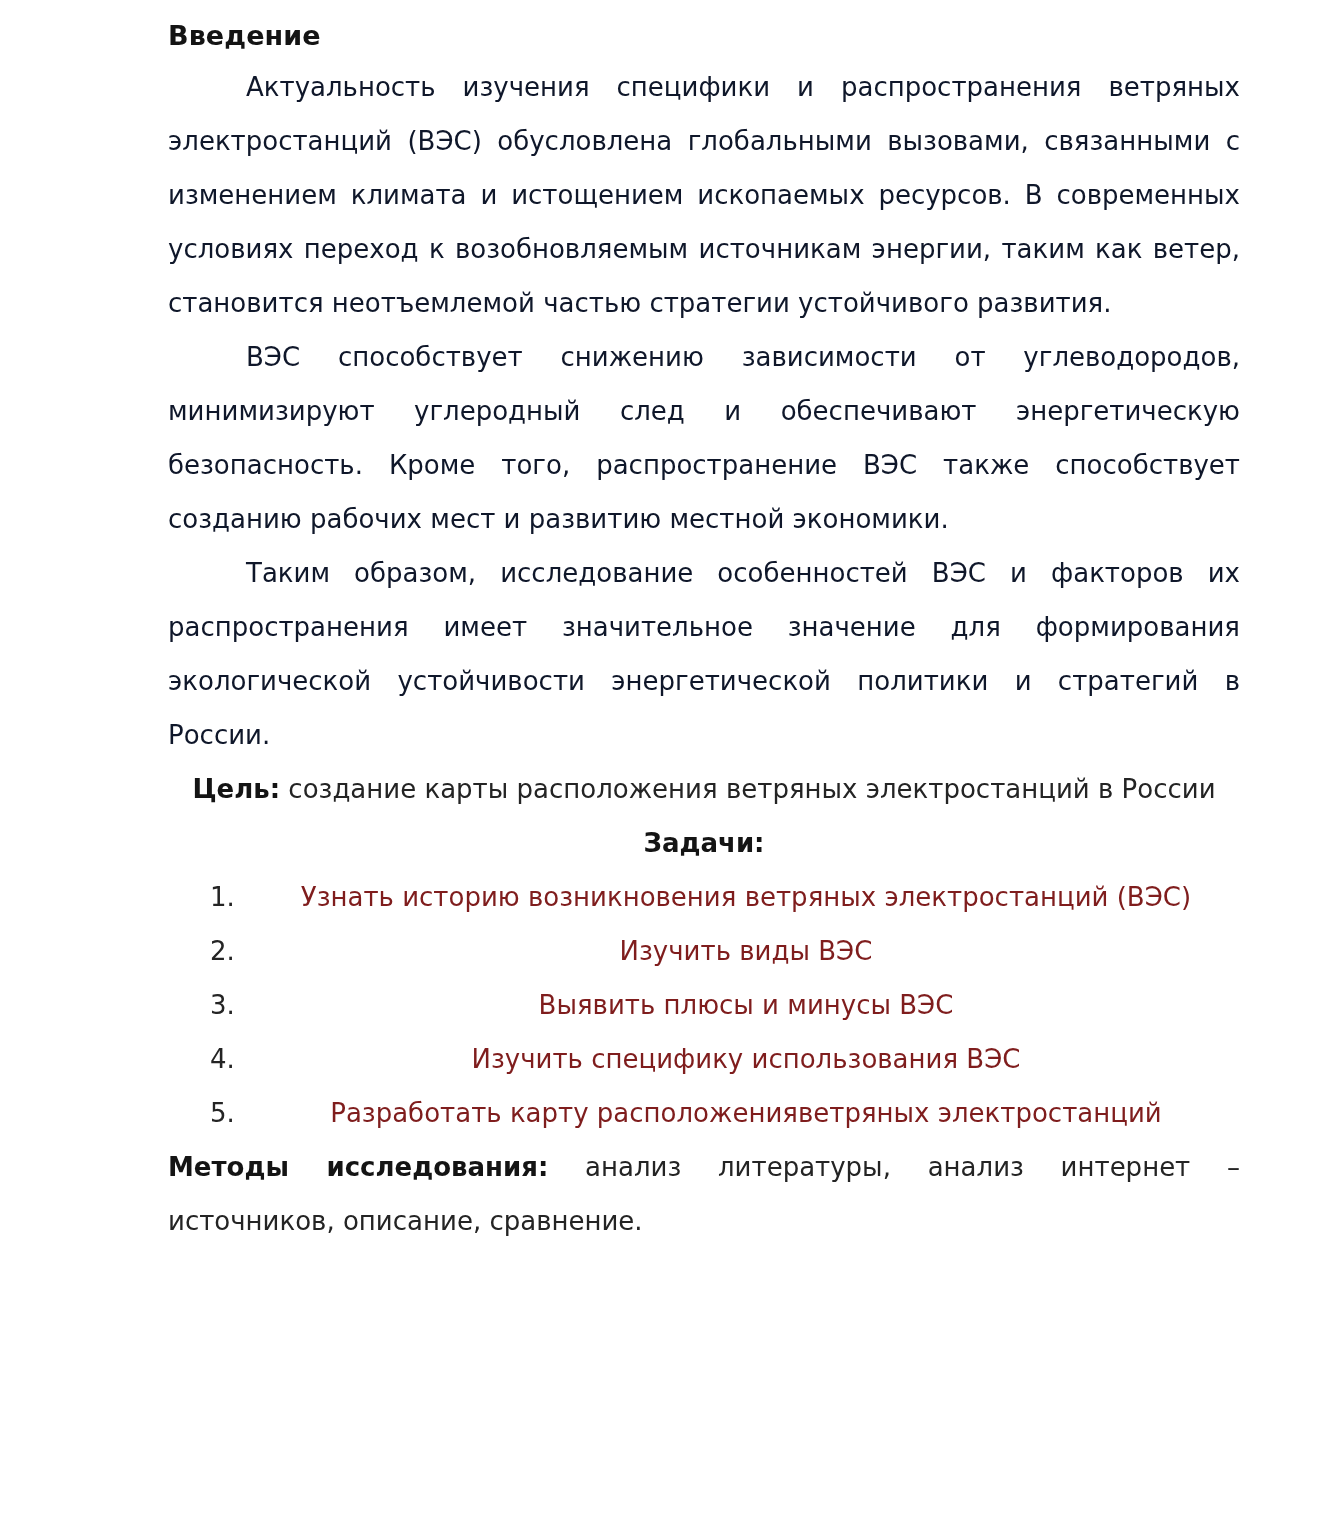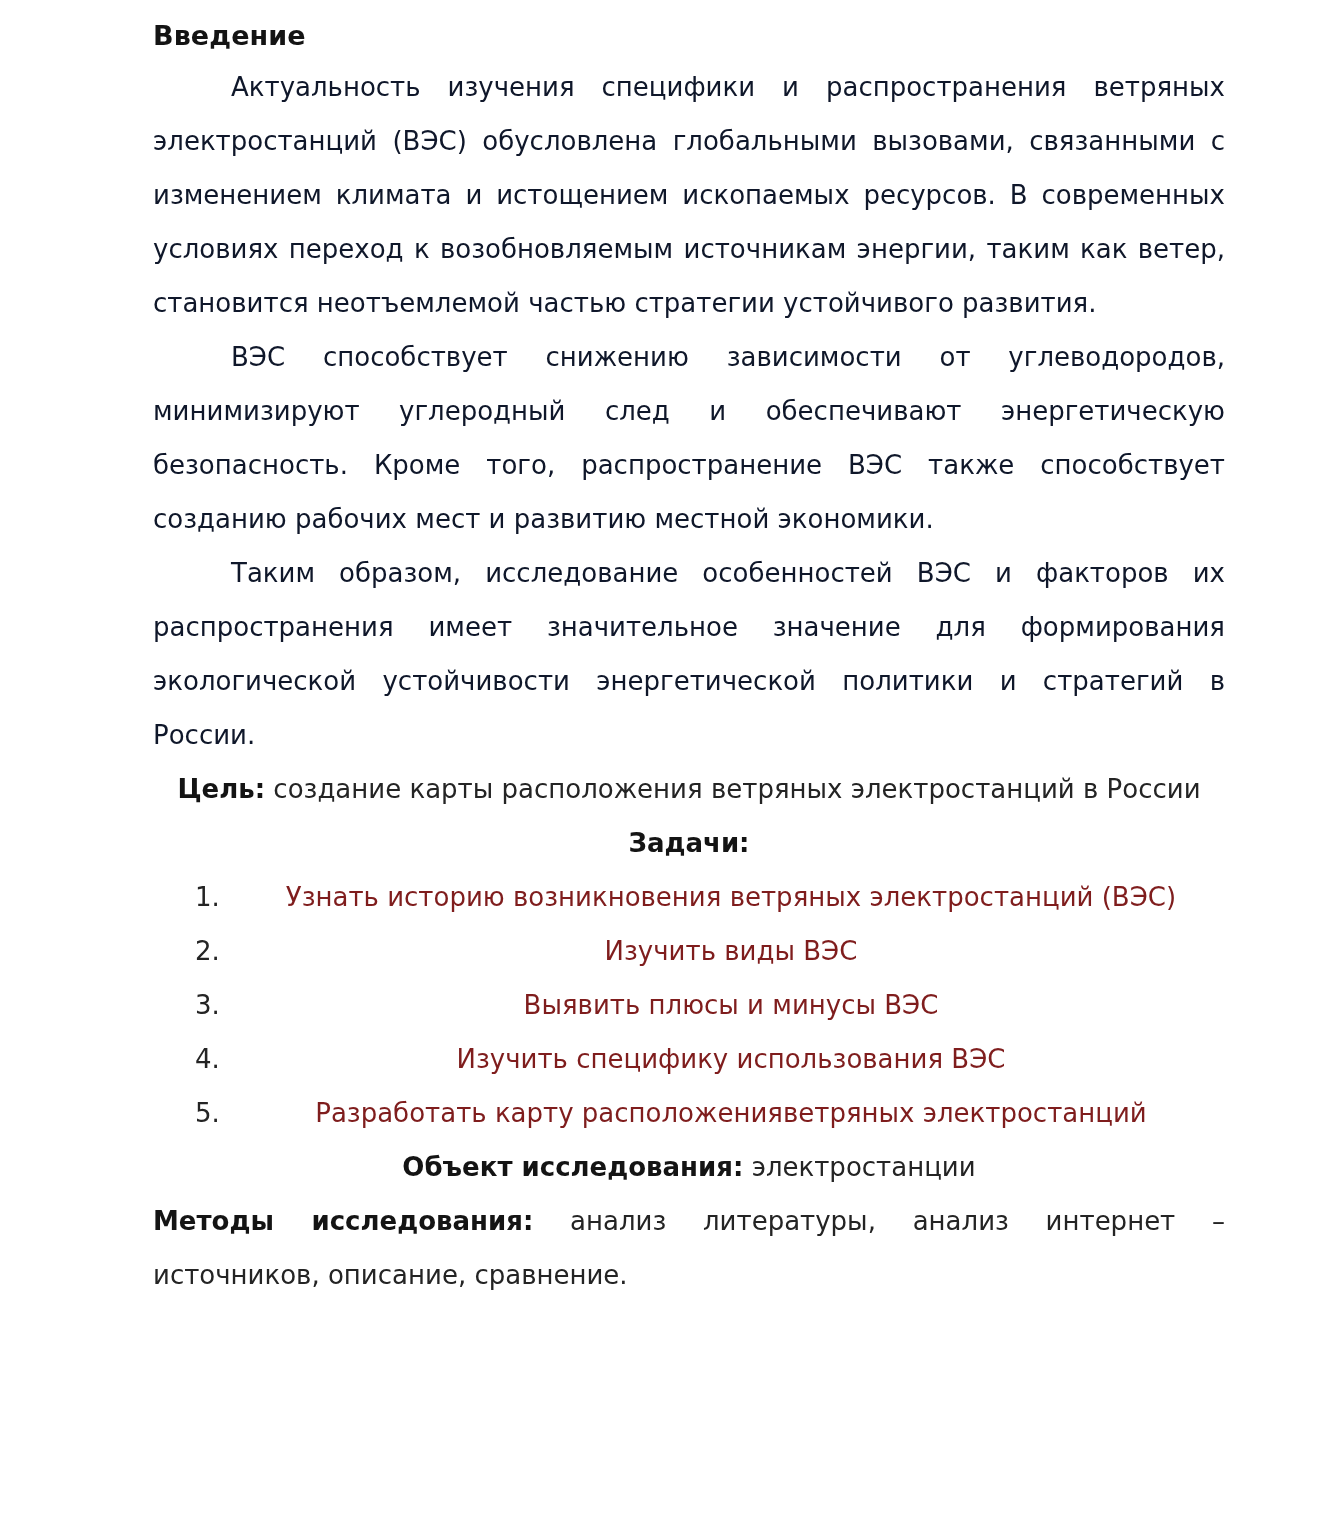--- a/index.html
+++ b/index.html
@@ -12,21 +12,21 @@
     position: relative;
     width: 1322px;
     height: 1536px;
     background: #ffffff;
     overflow: hidden;
     font-family: "DejaVu Sans", "Liberation Sans", sans-serif;
     color: #1e1e1e;
   }
   .doc-body {
     position: absolute;
-    left: 153px;
+    left: 168px;
     top: 18px;
     width: 1072px;
   }
   .section-heading {
     font-size: 27px;
     font-weight: bold;
     line-height: 36px;
     margin: 0 0 6px 0;
     letter-spacing: 0.1px;
     color: #141414;
@@ -110,20 +110,19 @@
     <p class="label-line nojustify"><span class="lbl">Задачи:</span></p>
 
     <ol class="task-list">
       <li>Узнать историю возникновения ветряных электростанций (ВЭС)</li>
       <li>Изучить виды ВЭС</li>
       <li>Выявить плюсы и минусы ВЭС</li>
       <li>Изучить специфику использования ВЭС</li>
       <li>Разработать карту расположенияветряных электростанций</li>
     </ol>
 
-    <p class="label-line nojustify"><span class="lbl">Объект исследования:</span><span> электростанции</span></p>
 
 
     <p class="label-line"><span class="lbl">Методы исследования:</span><span> анализ литературы, анализ интернет – источников, описание, сравнение.</span></p>
 
 
   </div>
 </div>
 
 </body></html>

